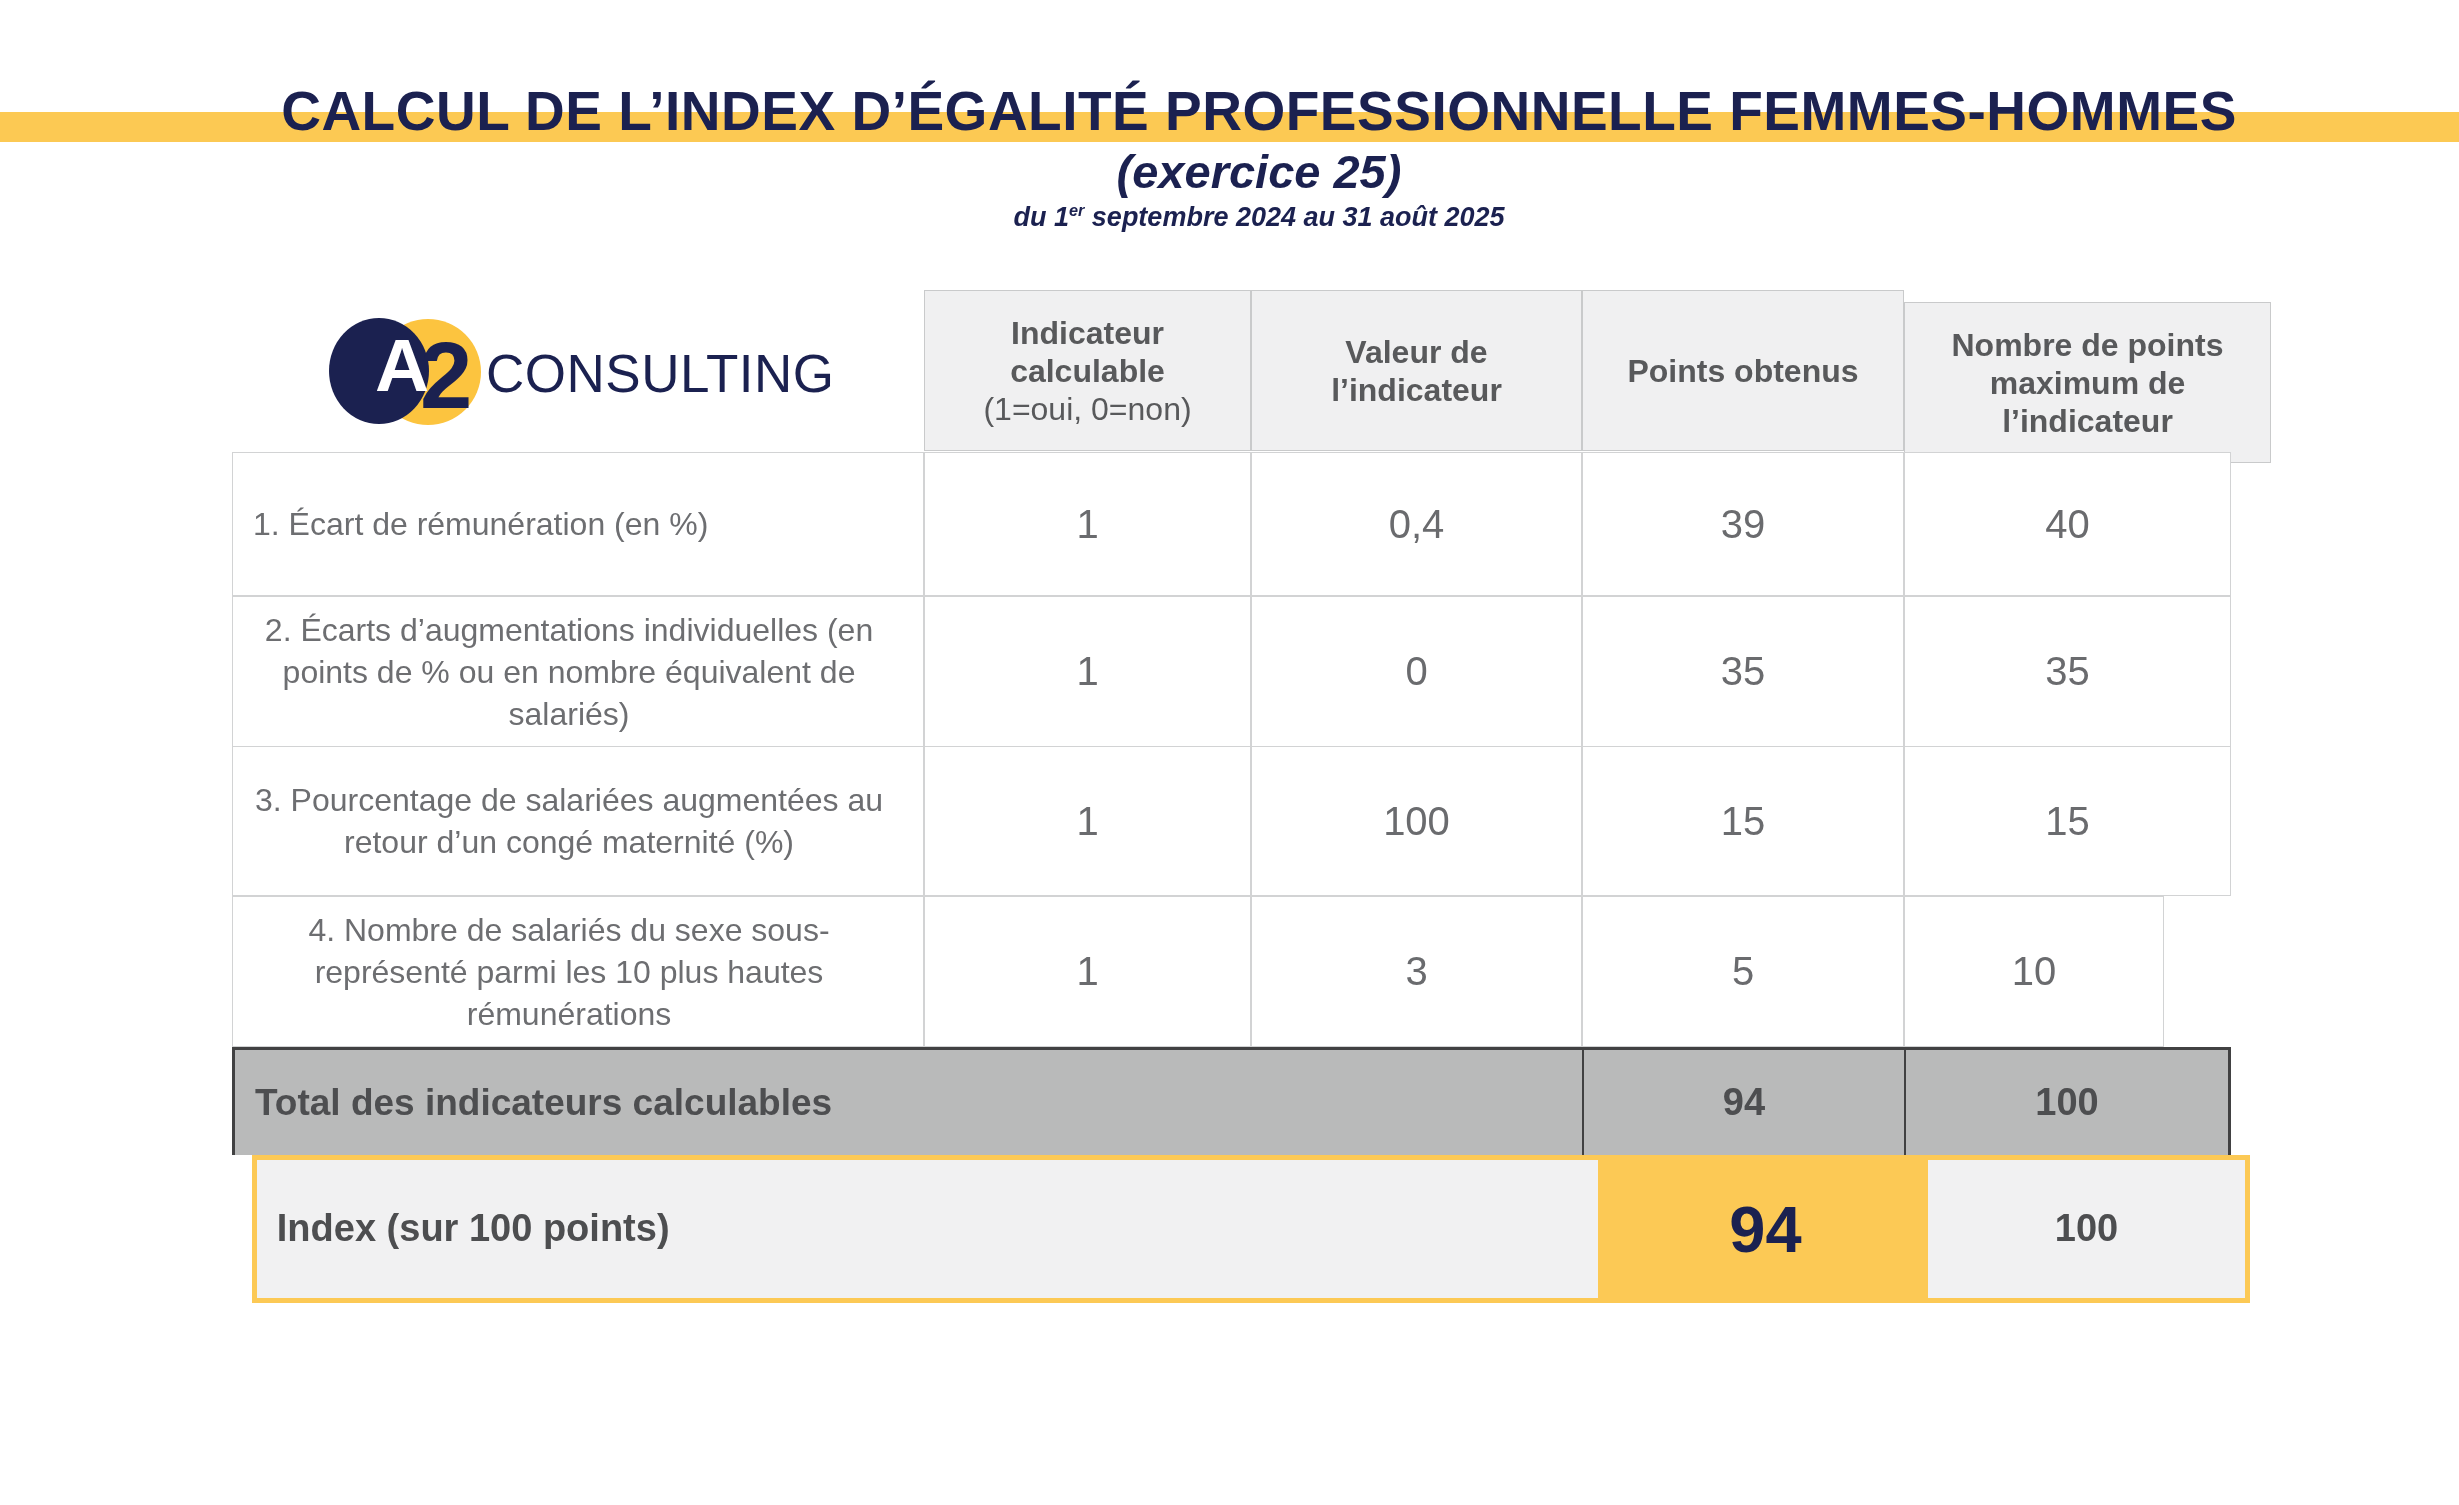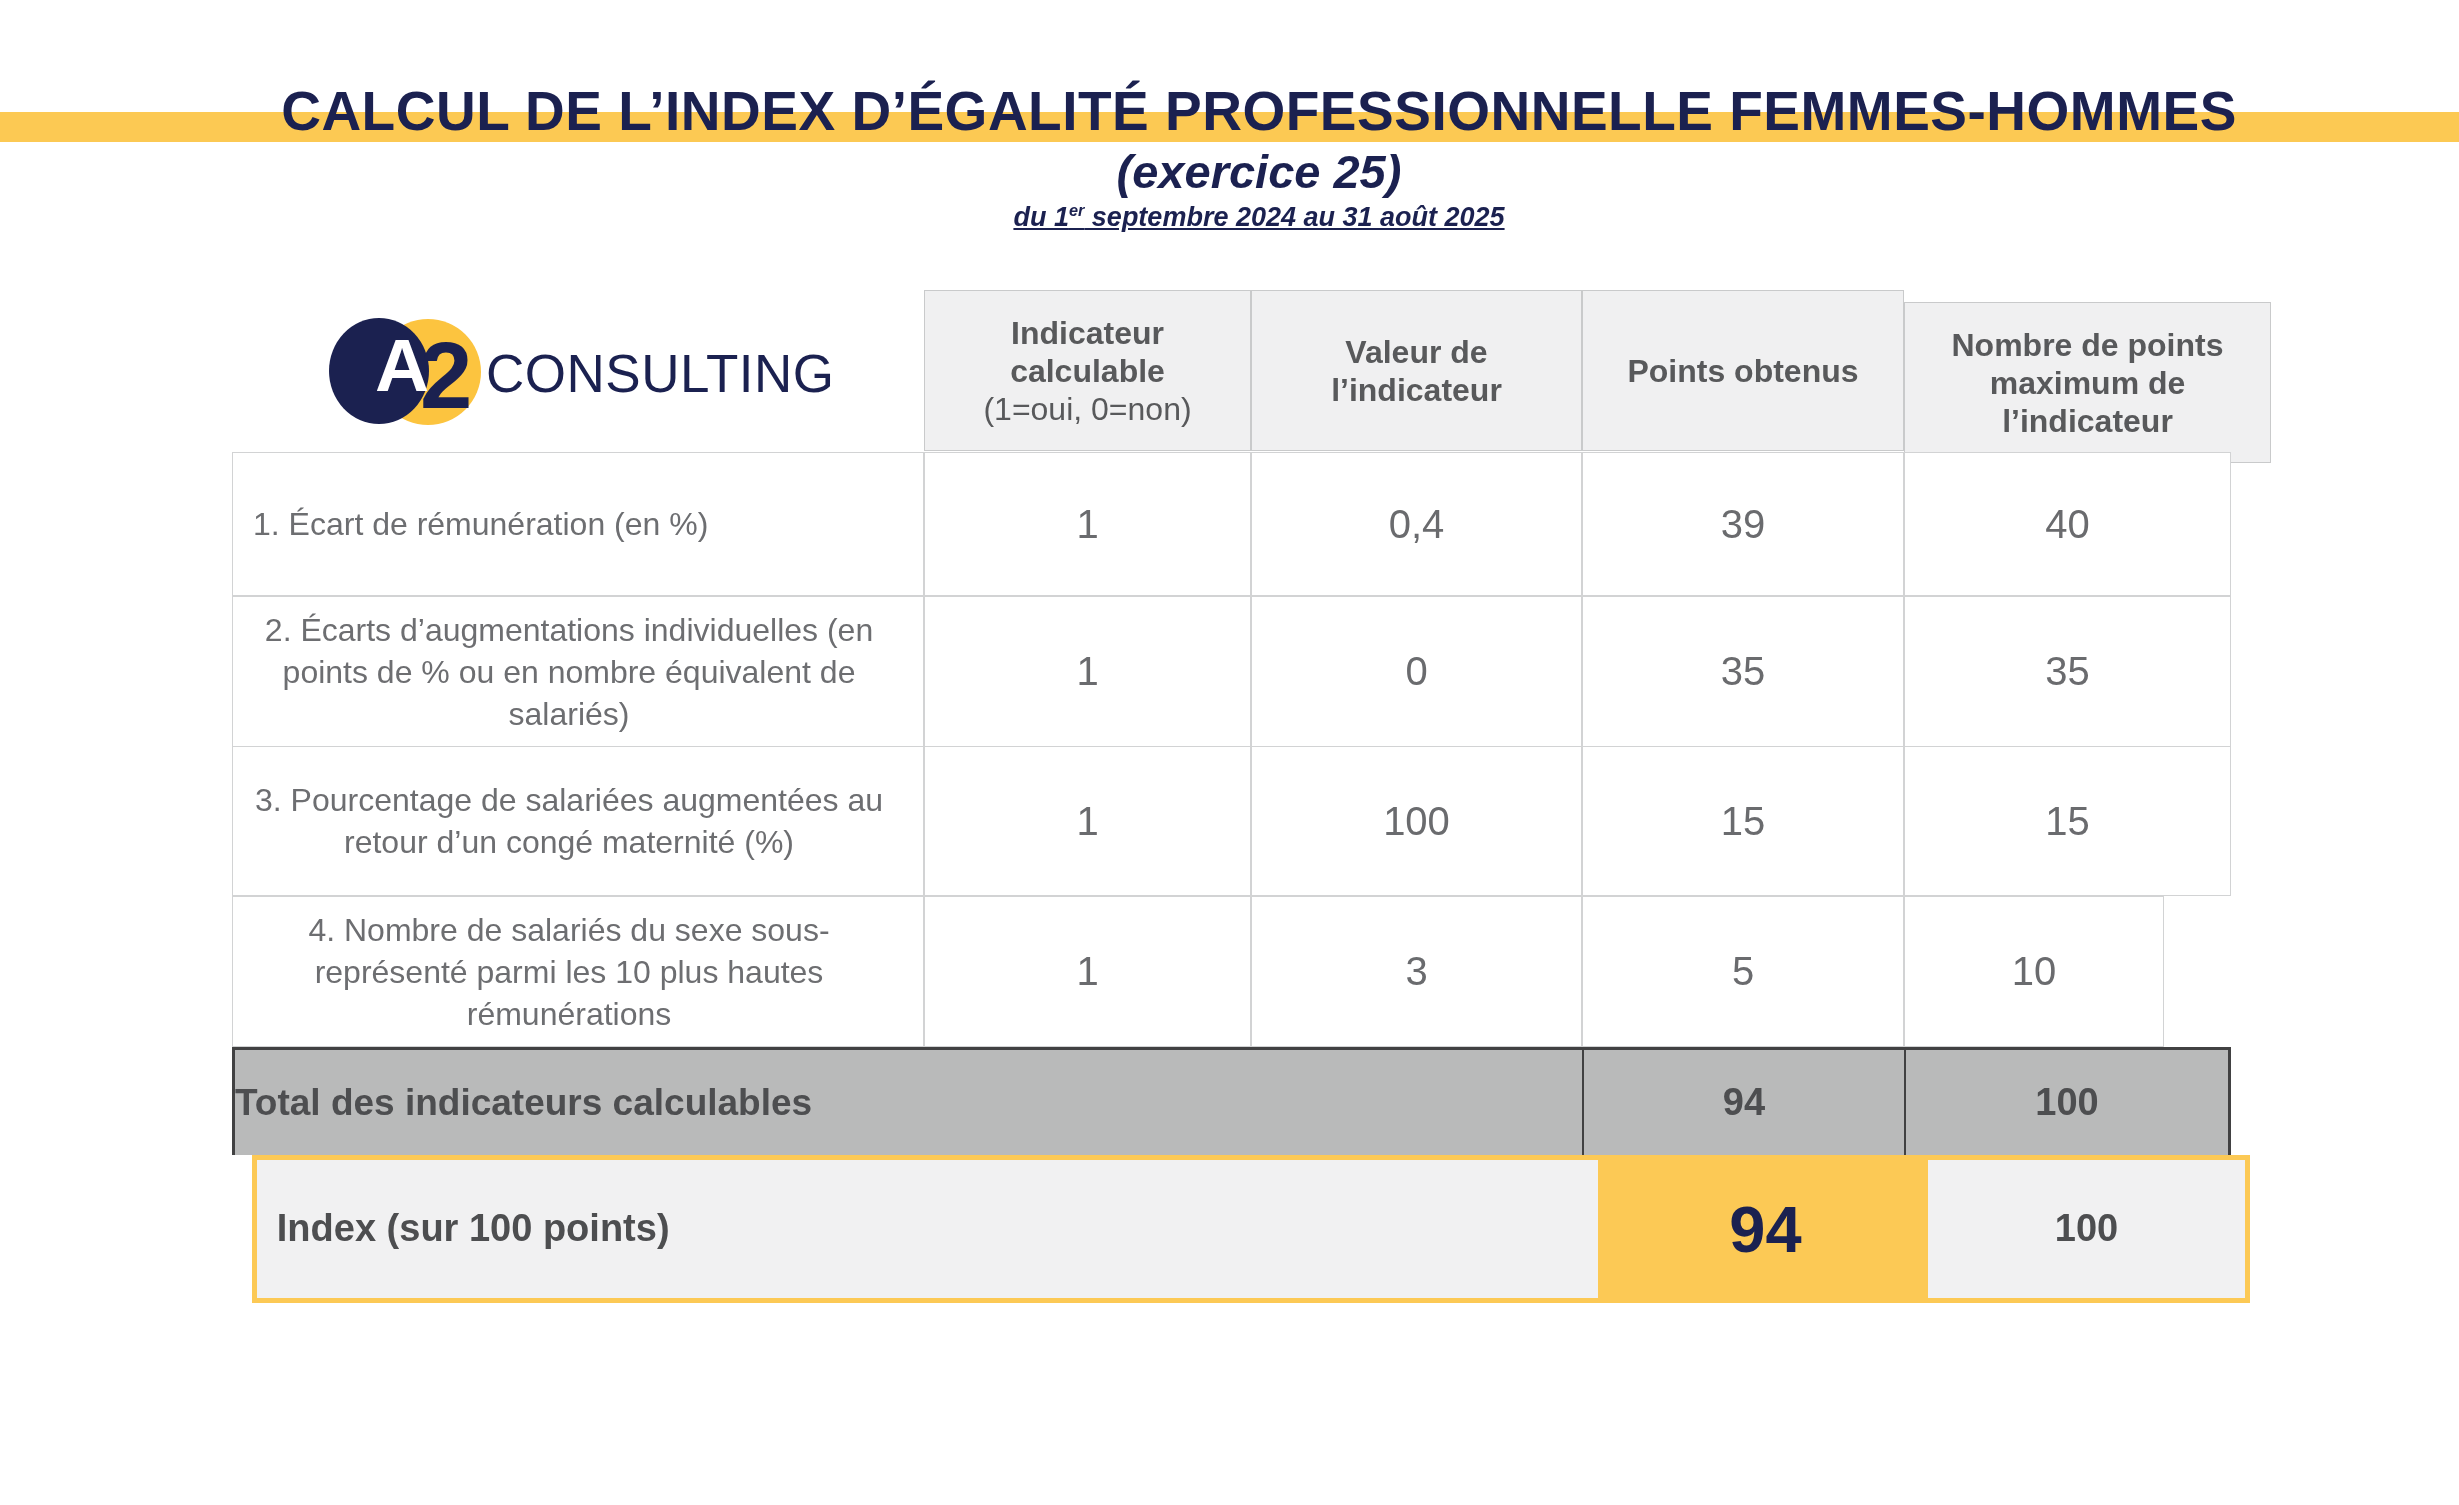--- a/index.html
+++ b/index.html
@@ -12,21 +12,21 @@
   .title{
     position:absolute;left:58px;top:83px;width:2402px;text-align:center;z-index:2;
     font-size:55px;font-weight:bold;color:#1B2150;letter-spacing:0.5px;line-height:56px;white-space:nowrap;
   }
   .subtitle{
     position:absolute;left:58px;top:147px;width:2402px;text-align:center;z-index:2;
     font-size:47px;font-style:italic;color:#1B2150;line-height:50px;font-weight:bold;
   }
   .period{
     position:absolute;left:58px;top:202px;width:2402px;text-align:center;z-index:2;
-    font-size:27px;font-style:italic;font-weight:bold;color:#1B2150;line-height:31px;text-decoration:underline;
+    font-size:27px;font-style:italic;font-weight:bold;color:#1B2150;line-height:31px;
   }
   .period .sup{font-size:16.3px;vertical-align:super;line-height:0;}
   
   .logo-circle-navy{position:absolute;left:329px;top:318px;width:100px;height:106px;border-radius:50%;background:#1B2150;z-index:3;}
   .logo-circle-yellow{position:absolute;left:375px;top:319px;width:106px;height:106px;border-radius:50%;background:#FCC43F;z-index:2;}
   .logo-a{position:absolute;left:375px;top:328px;z-index:4;color:#ffffff;font-size:75px;font-weight:bold;line-height:75px;}
   .logo-2{position:absolute;left:420px;top:329px;z-index:4;color:#1B2150;font-size:94px;font-weight:bold;line-height:94px;}
   .logo-text{position:absolute;left:486px;top:347px;z-index:4;color:#1B2150;font-size:53px;font-weight:400;letter-spacing:0.5px;line-height:53px;}
   
   .cell{position:absolute;box-sizing:border-box;display:flex;align-items:center;}
@@ -37,21 +37,21 @@
   .hcell .sub{font-weight:normal;}
   .lcell{
     background:#ffffff;border:1px solid #D2D3D4;color:#6D6E71;font-size:32px;line-height:42px;
     padding-left:20px;padding-right:38px;text-align:center;
   }
   .vcell{
     background:#ffffff;border:1px solid #D2D3D4;color:#6A6B6E;font-size:40px;justify-content:center;text-align:center;
   }
   
   .tcell{background:#B9BABA;color:#4D4E50;border:0 solid #414142;}
-  .tlabel{font-size:37px;font-weight:bold;border-top-width:3.8px;border-left-width:3.8px;}
+  .tlabel{font-size:37px;font-weight:bold;padding-left:20px;border-top-width:3.8px;border-left-width:3.8px;}
   .tval{font-size:38px;font-weight:bold;justify-content:center;border-top-width:3.8px;border-left-width:2.9px;}
   .tval.last{border-right-width:3.8px;}
   
   .index-row{position:absolute;background:#FCC955;z-index:2;margin-left:20px;}
   .icell{position:absolute;box-sizing:border-box;background:#F1F1F2;display:flex;align-items:center;}
   .ilabel{font-size:38px;font-weight:bold;color:#4D4E50;padding-left:20px;}
   .ival{font-size:38px;font-weight:bold;color:#4D4E50;justify-content:center;}
   .ibig{position:absolute;box-sizing:border-box;display:flex;align-items:center;justify-content:center;
         font-size:65px;font-weight:bold;color:#1B2150;}
 </style>

